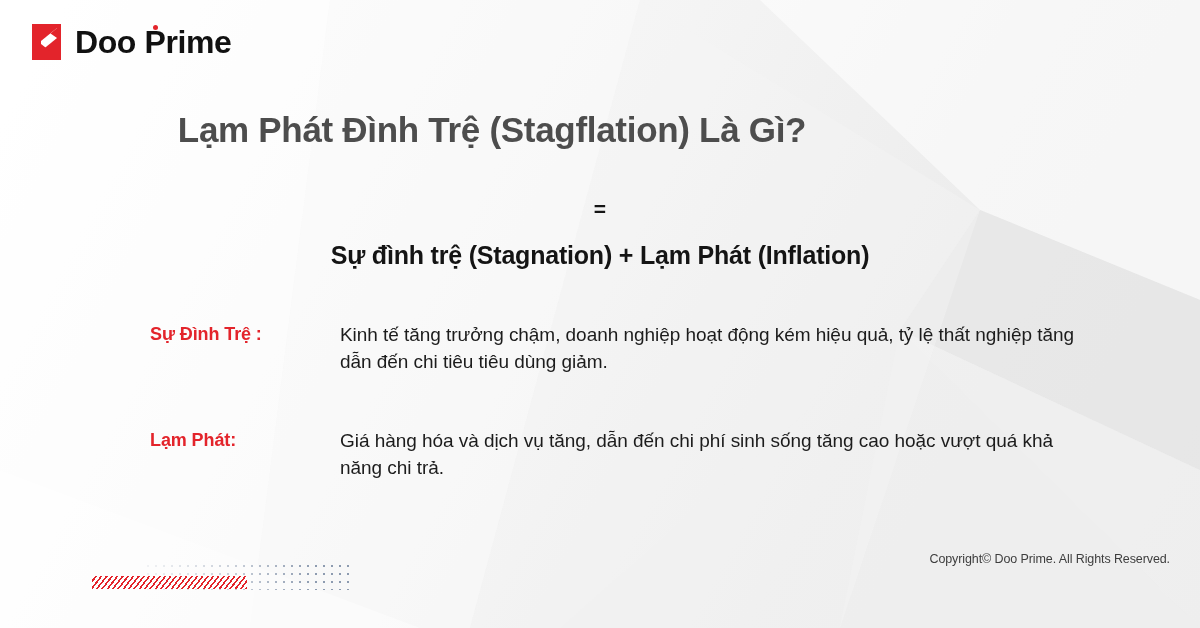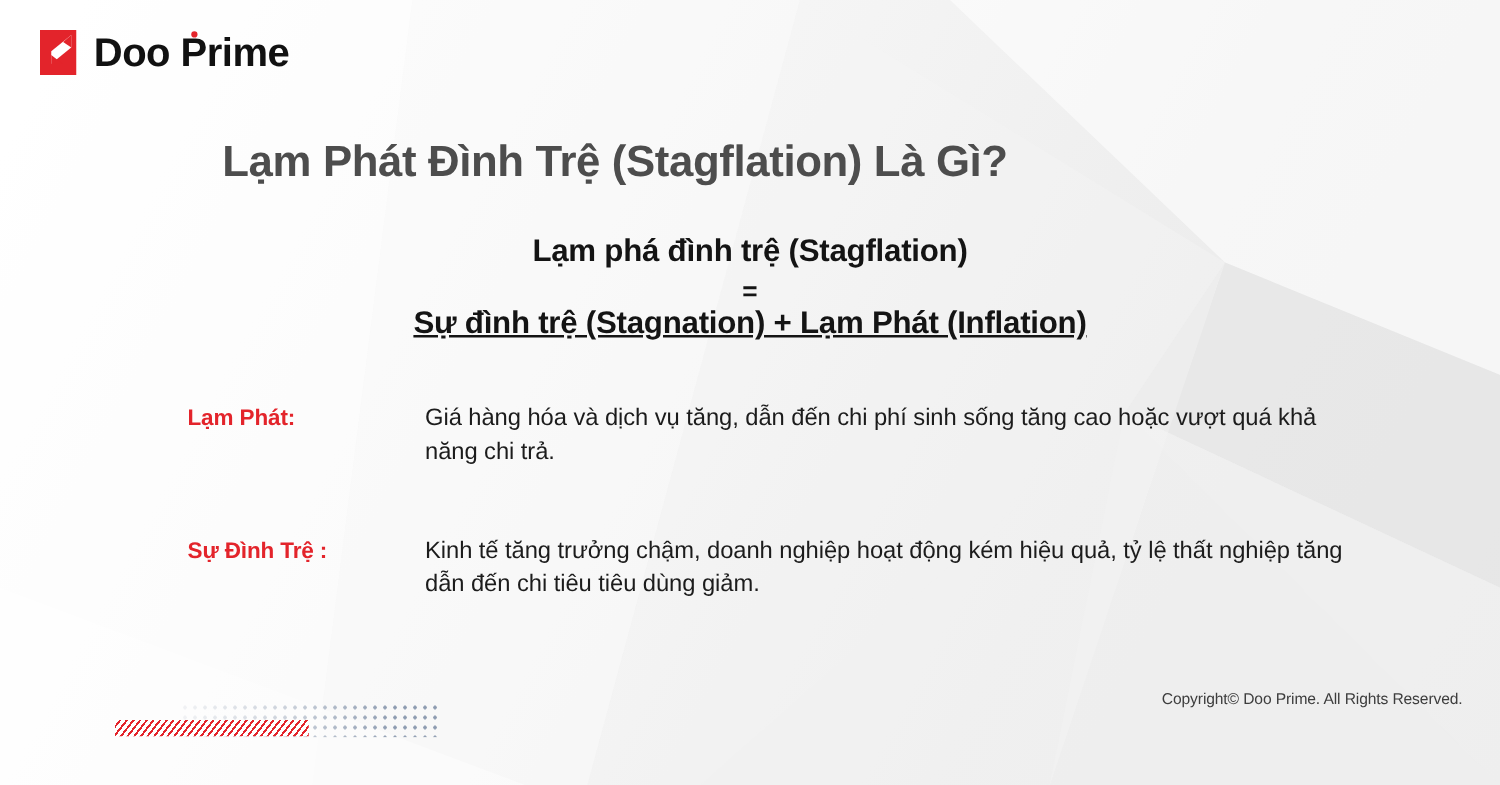--- a/index.html
+++ b/index.html
@@ -85,21 +85,21 @@
     top: 189px;
     left: 0;
     width: 1200px;
     text-align: center;
     color: #141414;
     font-weight: 700;
     line-height: 1.0;
   }
   .eq-line-1 { font-size: 25px; letter-spacing: -0.2px; }
   .eq-op     { font-size: 21px; margin-top: 9px; }
-  .eq-line-2 { font-size: 25px; margin-top: 2px; letter-spacing: -0.2px; text-decoration: underline; }
+  .eq-line-2 { font-size: 25px; margin-top: 24px; letter-spacing: -0.2px; }
 
   
   .defs {
     position: absolute;
     top: 322px;
     left: 150px;
     width: 960px;
   }
   .def-row {
     display: flex;
@@ -198,34 +198,33 @@
     </span>
     <span class="logo-word">
       <span>Doo Prime</span>
       <span class="i-dot"></span>
     </span>
   </div>
 
   <h1 class="headline">Lạm Phát Đình Trệ (Stagflation) Là Gì?</h1>
 
   <div class="equation">
-    <div class="eq-line-1">Lạm phá đình trệ (Stagflation)</div>
     <div class="eq-op">=</div>
     <div class="eq-line-2">Sự đình trệ (Stagnation) + Lạm Phát (Inflation)</div>
   </div>
 
   <div class="defs">
+    <div class="def-row">
+      <div class="def-term">Sự Đình Trệ :</div>
+      <div class="def-desc">Kinh tế tăng trưởng chậm, doanh nghiệp hoạt động kém hiệu quả, tỷ lệ thất nghiệp tăng dẫn đến chi tiêu tiêu dùng giảm.</div>
+    </div>
     <div class="def-row">
       <div class="def-term">Lạm Phát:</div>
       <div class="def-desc">Giá hàng hóa và dịch vụ tăng, dẫn đến chi phí sinh sống tăng cao hoặc vượt quá khả năng chi trả.</div>
     </div>
-    <div class="def-row">
-      <div class="def-term">Sự Đình Trệ :</div>
-      <div class="def-desc">Kinh tế tăng trưởng chậm, doanh nghiệp hoạt động kém hiệu quả, tỷ lệ thất nghiệp tăng dẫn đến chi tiêu tiêu dùng giảm.</div>
-    </div>
   </div>
 
   <div class="deco">
     <div class="deco-dots"></div>
     <div class="deco-bar"></div>
   </div>
 
   <div class="copyright">Copyright© Doo Prime. All Rights Reserved.</div>
 
 </div>

